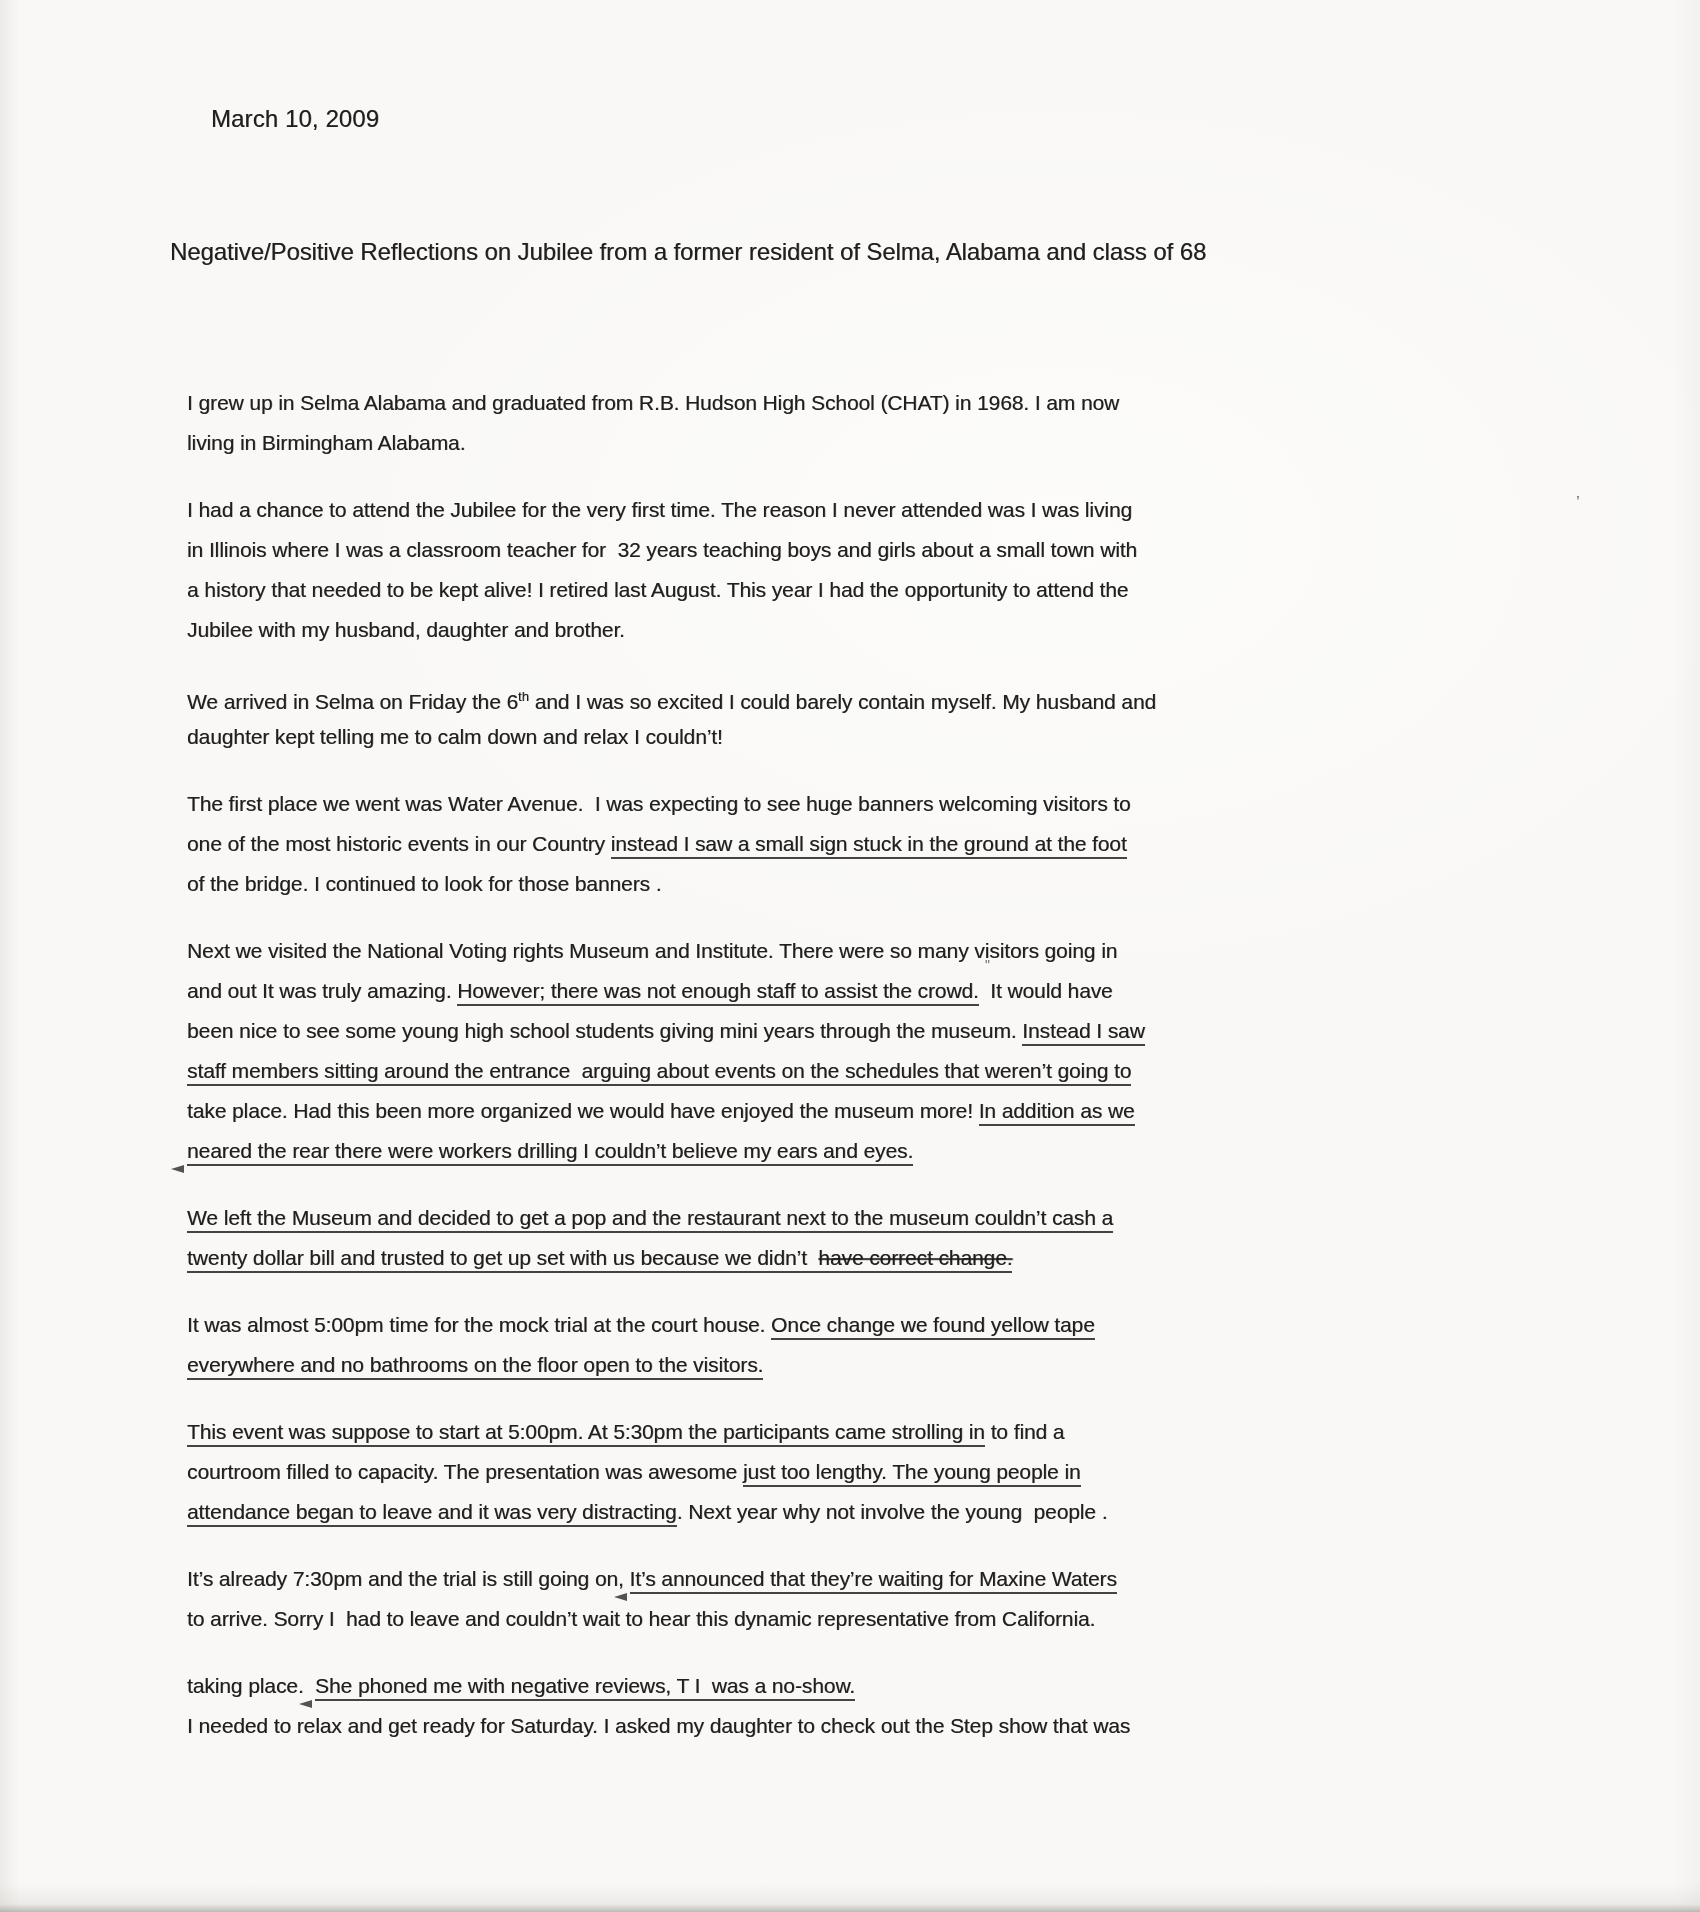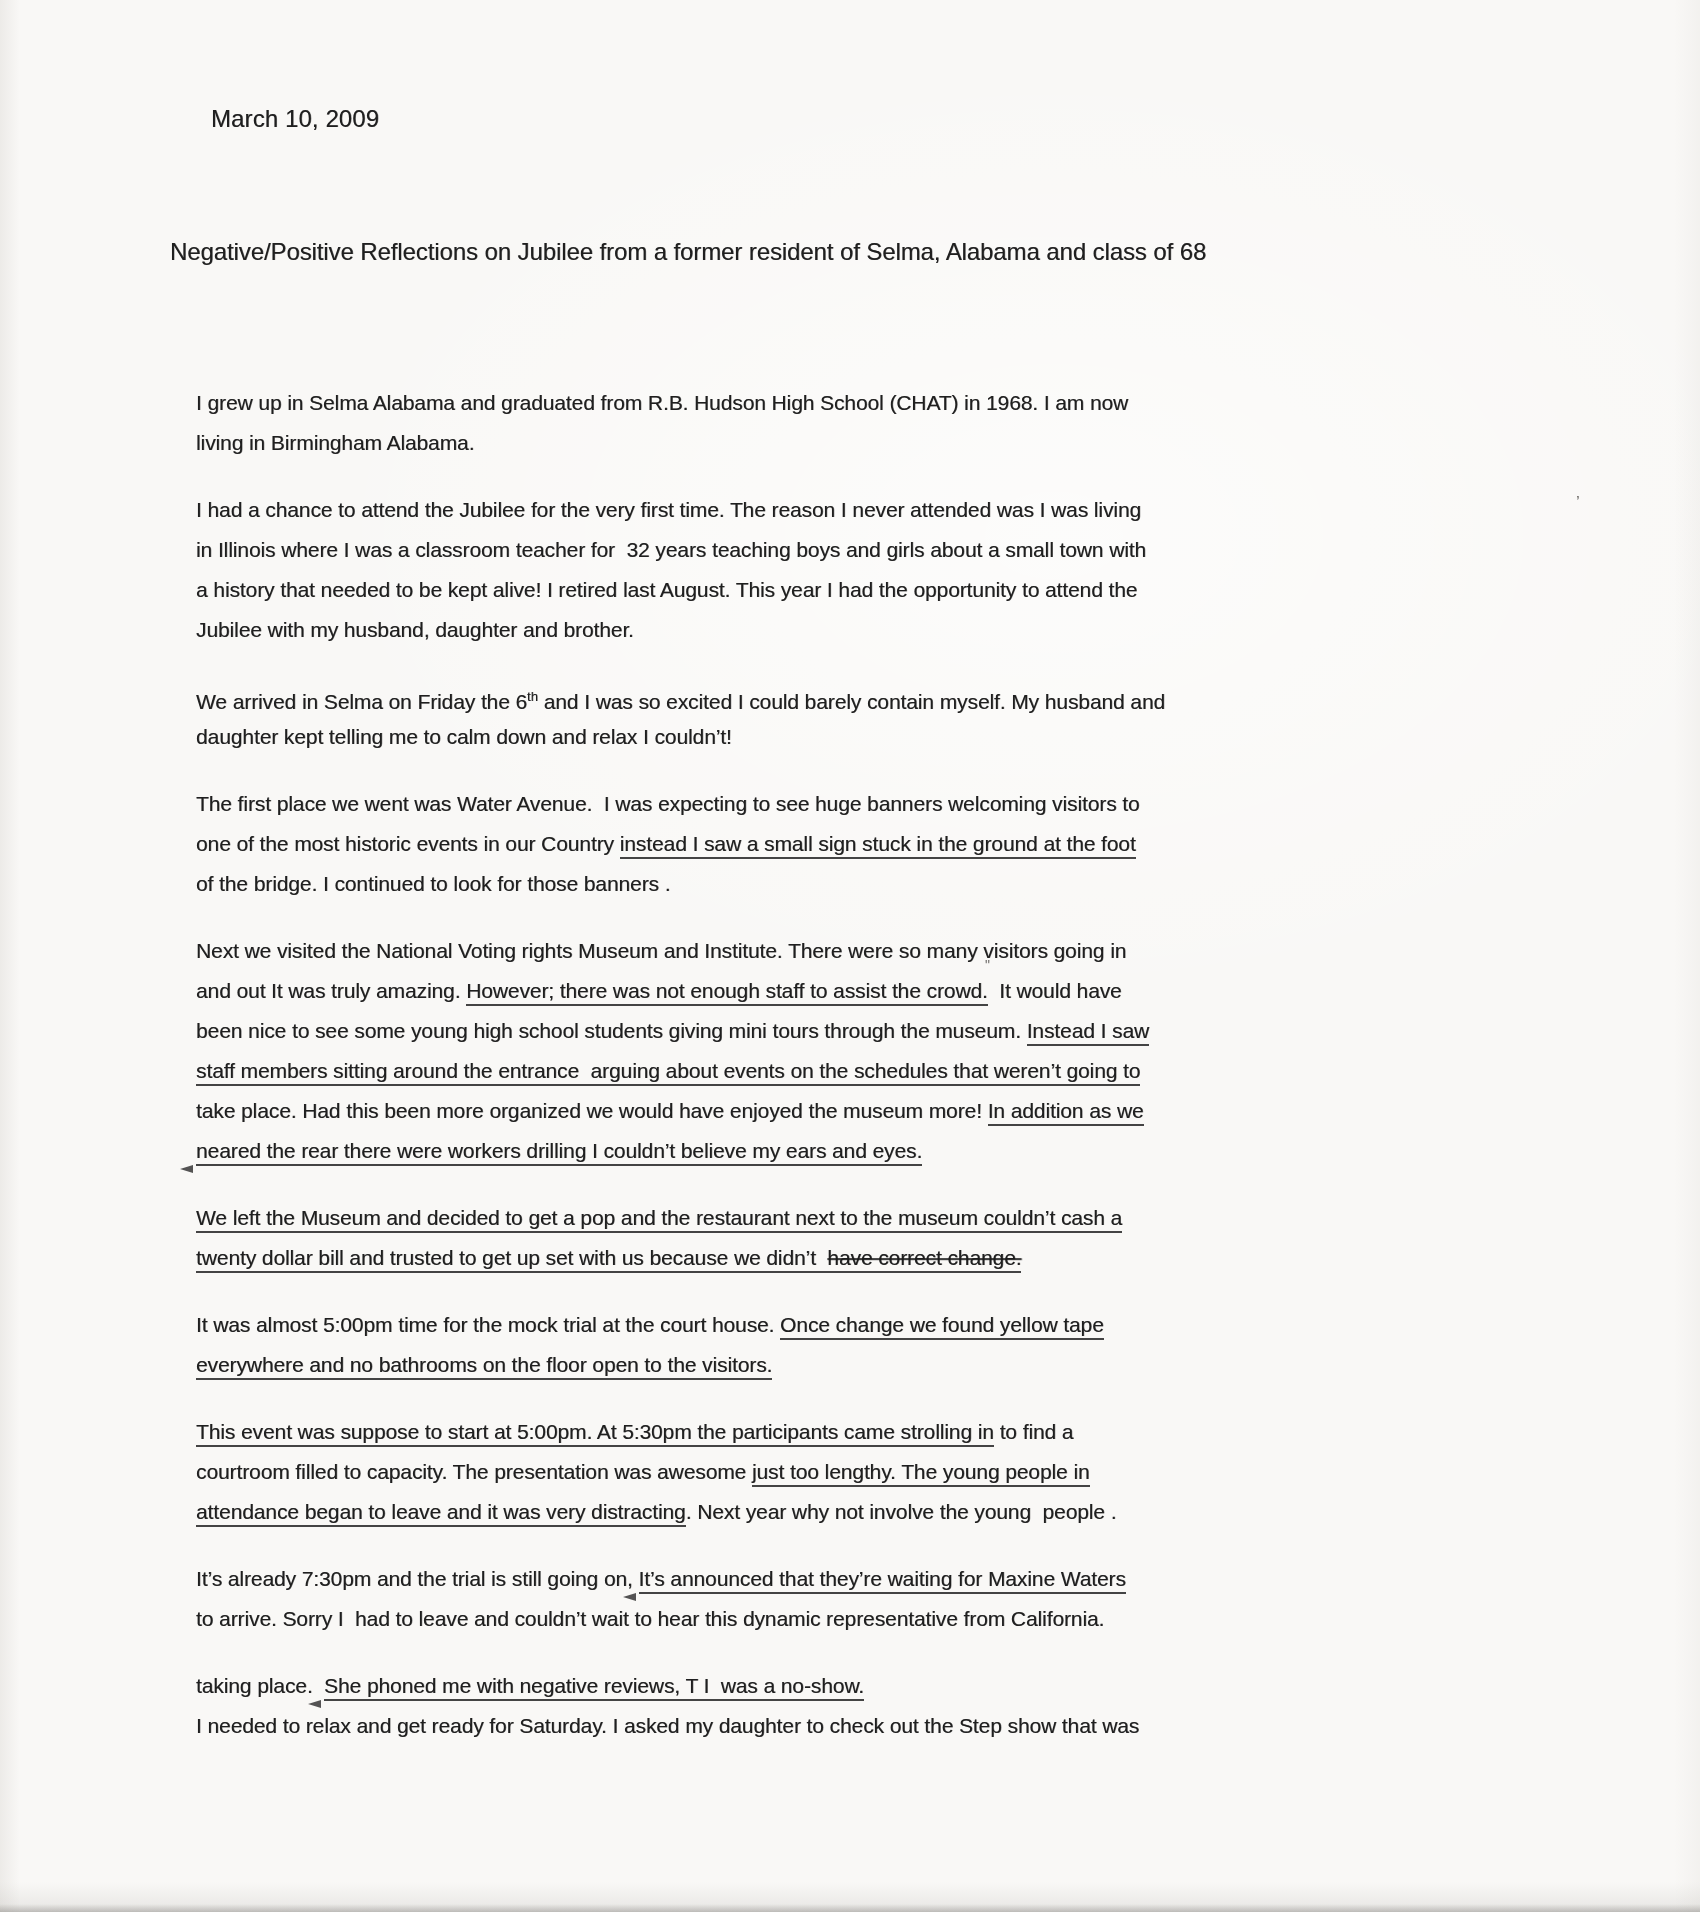--- a/index.html
+++ b/index.html
@@ -38,21 +38,21 @@
     position: absolute;
     left: 170px;
     top: 237px;
     font-size: 24px;
     line-height: 30px;
     letter-spacing: -0.1px;
   }
 
   .body-text {
     position: absolute;
-    left: 196px;
+    left: 187px;
     top: 383px;
   }
 
   .para { margin: 0 0 27px 0; }
 
   .line {
     height: 40px;
     line-height: 40px;
     font-size: 21px;
     letter-spacing: -0.1px;
@@ -133,21 +133,21 @@
         <div class="line"><span>daughter kept telling me to calm down and relax I couldn’t!</span></div>
       </div>
       <div class="para">
         <div class="line"><span>The first place we went was Water Avenue.  I was expecting to see huge banners welcoming visitors to</span></div>
         <div class="line"><span>one of the most historic events in our Country </span><span class="u">instead I saw a small sign stuck in the ground at the foot</span></div>
         <div class="line"><span>of the bridge. I continued to look for those banners .</span></div>
       </div>
       <div class="para">
         <div class="line"><span>Next we visited the National Voting rights Museum and Institute. There were so many visitors going in</span></div>
         <div class="line"><span>and out It was truly amazing. </span><span class="u">However; there was not enough staff to assist the crowd.</span><span>  It would have</span></div>
-        <div class="line"><span>been nice to see some young high school students giving mini tours through the museum. </span><span class="u">Instead I saw</span></div>
+        <div class="line"><span>been nice to see some young high school students giving mini years through the museum. </span><span class="u">Instead I saw</span></div>
         <div class="line"><span class="u">staff members sitting around the entrance  arguing about events on the schedules that weren’t going to</span></div>
         <div class="line"><span>take place. Had this been more organized we would have enjoyed the museum more! </span><span class="u">In addition as we</span></div>
         <div class="line"><span class="u arrow">neared the rear there were workers drilling I couldn’t believe my ears and eyes.</span></div>
       </div>
       <div class="para">
         <div class="line"><span class="u">We left the Museum and decided to get a pop and the restaurant next to the museum couldn’t cash a</span></div>
         <div class="line"><span class="u">twenty dollar bill and trusted to get up set with us because we didn’t  </span><span class="u x">have correct change.</span></div>
       </div>
       <div class="para">
         <div class="line"><span>It was almost 5:00pm time for the mock trial at the court house. </span><span class="u">Once change we found yellow tape</span></div>

